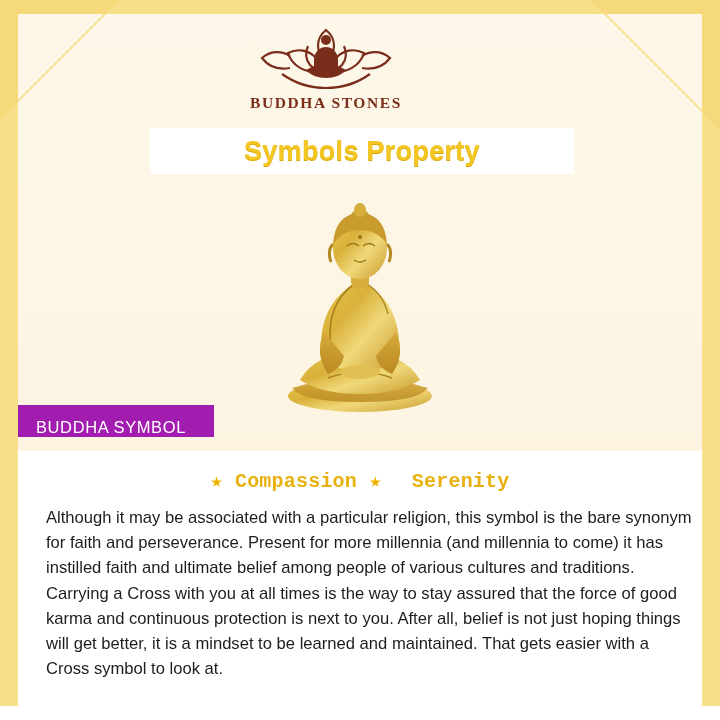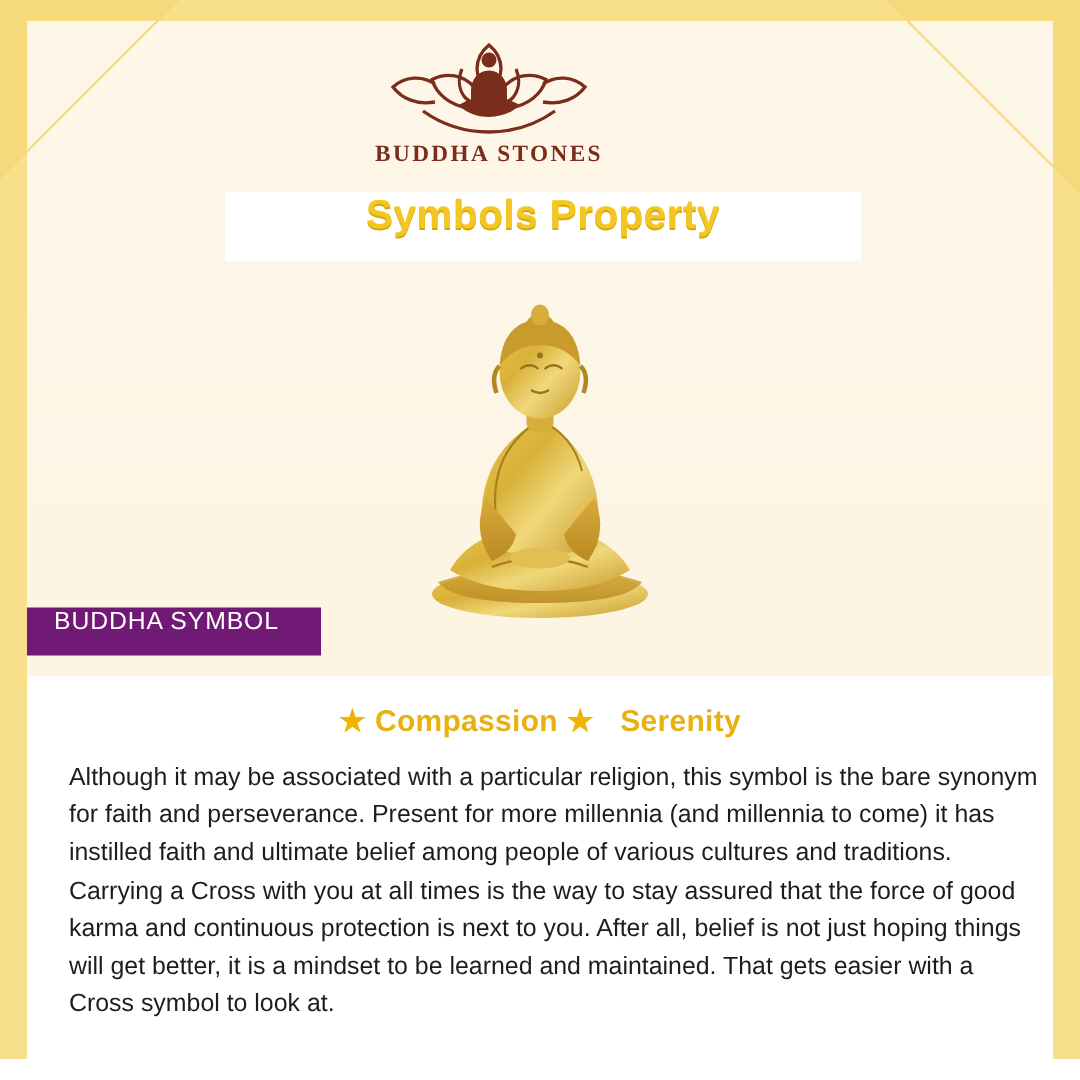--- a/index.html
+++ b/index.html
@@ -98,20 +98,21 @@
     font-family: "Liberation Serif", serif;
   }
 
   
   .title-band {
     position: absolute;
     left: 150px; top: 128px;
     width: 424px; height: 46px;
     background: #ffffff;
     display: flex;
+    align-items: center;
     justify-content: center;
   }
   .title-band .title {
     font-size: 27px;
     font-weight: bold;
     color: #f3c623;
     letter-spacing: 0.3px;
     text-shadow: 0 1px 0 #d9a800;
   }
 
@@ -121,44 +122,45 @@
     left: 262px; top: 182px;
     width: 196px; height: 240px;
   }
 
   
   .ribbon {
     position: absolute;
     left: 18px; top: 405px;
     height: 32px;
     min-width: 196px;
-    background: #701a75;
+    background: #a21caf;
     color: #ffffff;
     font-size: 16.5px;
     letter-spacing: 0.6px;
     display: flex;
-    align-items: flex-start;
+    align-items: flex-end;
     padding: 0 16px 0 18px;
     box-sizing: border-box;
   }
 
   
   .lower {
     position: absolute;
     left: 18px; top: 451px;
     width: 684px; height: 255px;
     background: #ffffff;
   }
   .traits {
     margin-top: 17px;
     text-align: center;
     font-size: 20px;
     font-weight: bold;
     color: #e8b10f;
     letter-spacing: 0.2px;
+    font-family: Liberation Mono, monospace;
   }
   .traits .star { color: #f0b400; font-size: 20px; }
   .traits .gap { display: inline-block; width: 6px; }
 
   .body-copy {
     margin: 12px 10px 0 28px;
     font-size: 16.6px;
     line-height: 1.52;
     color: #1d1d1d;
     text-align: left;

